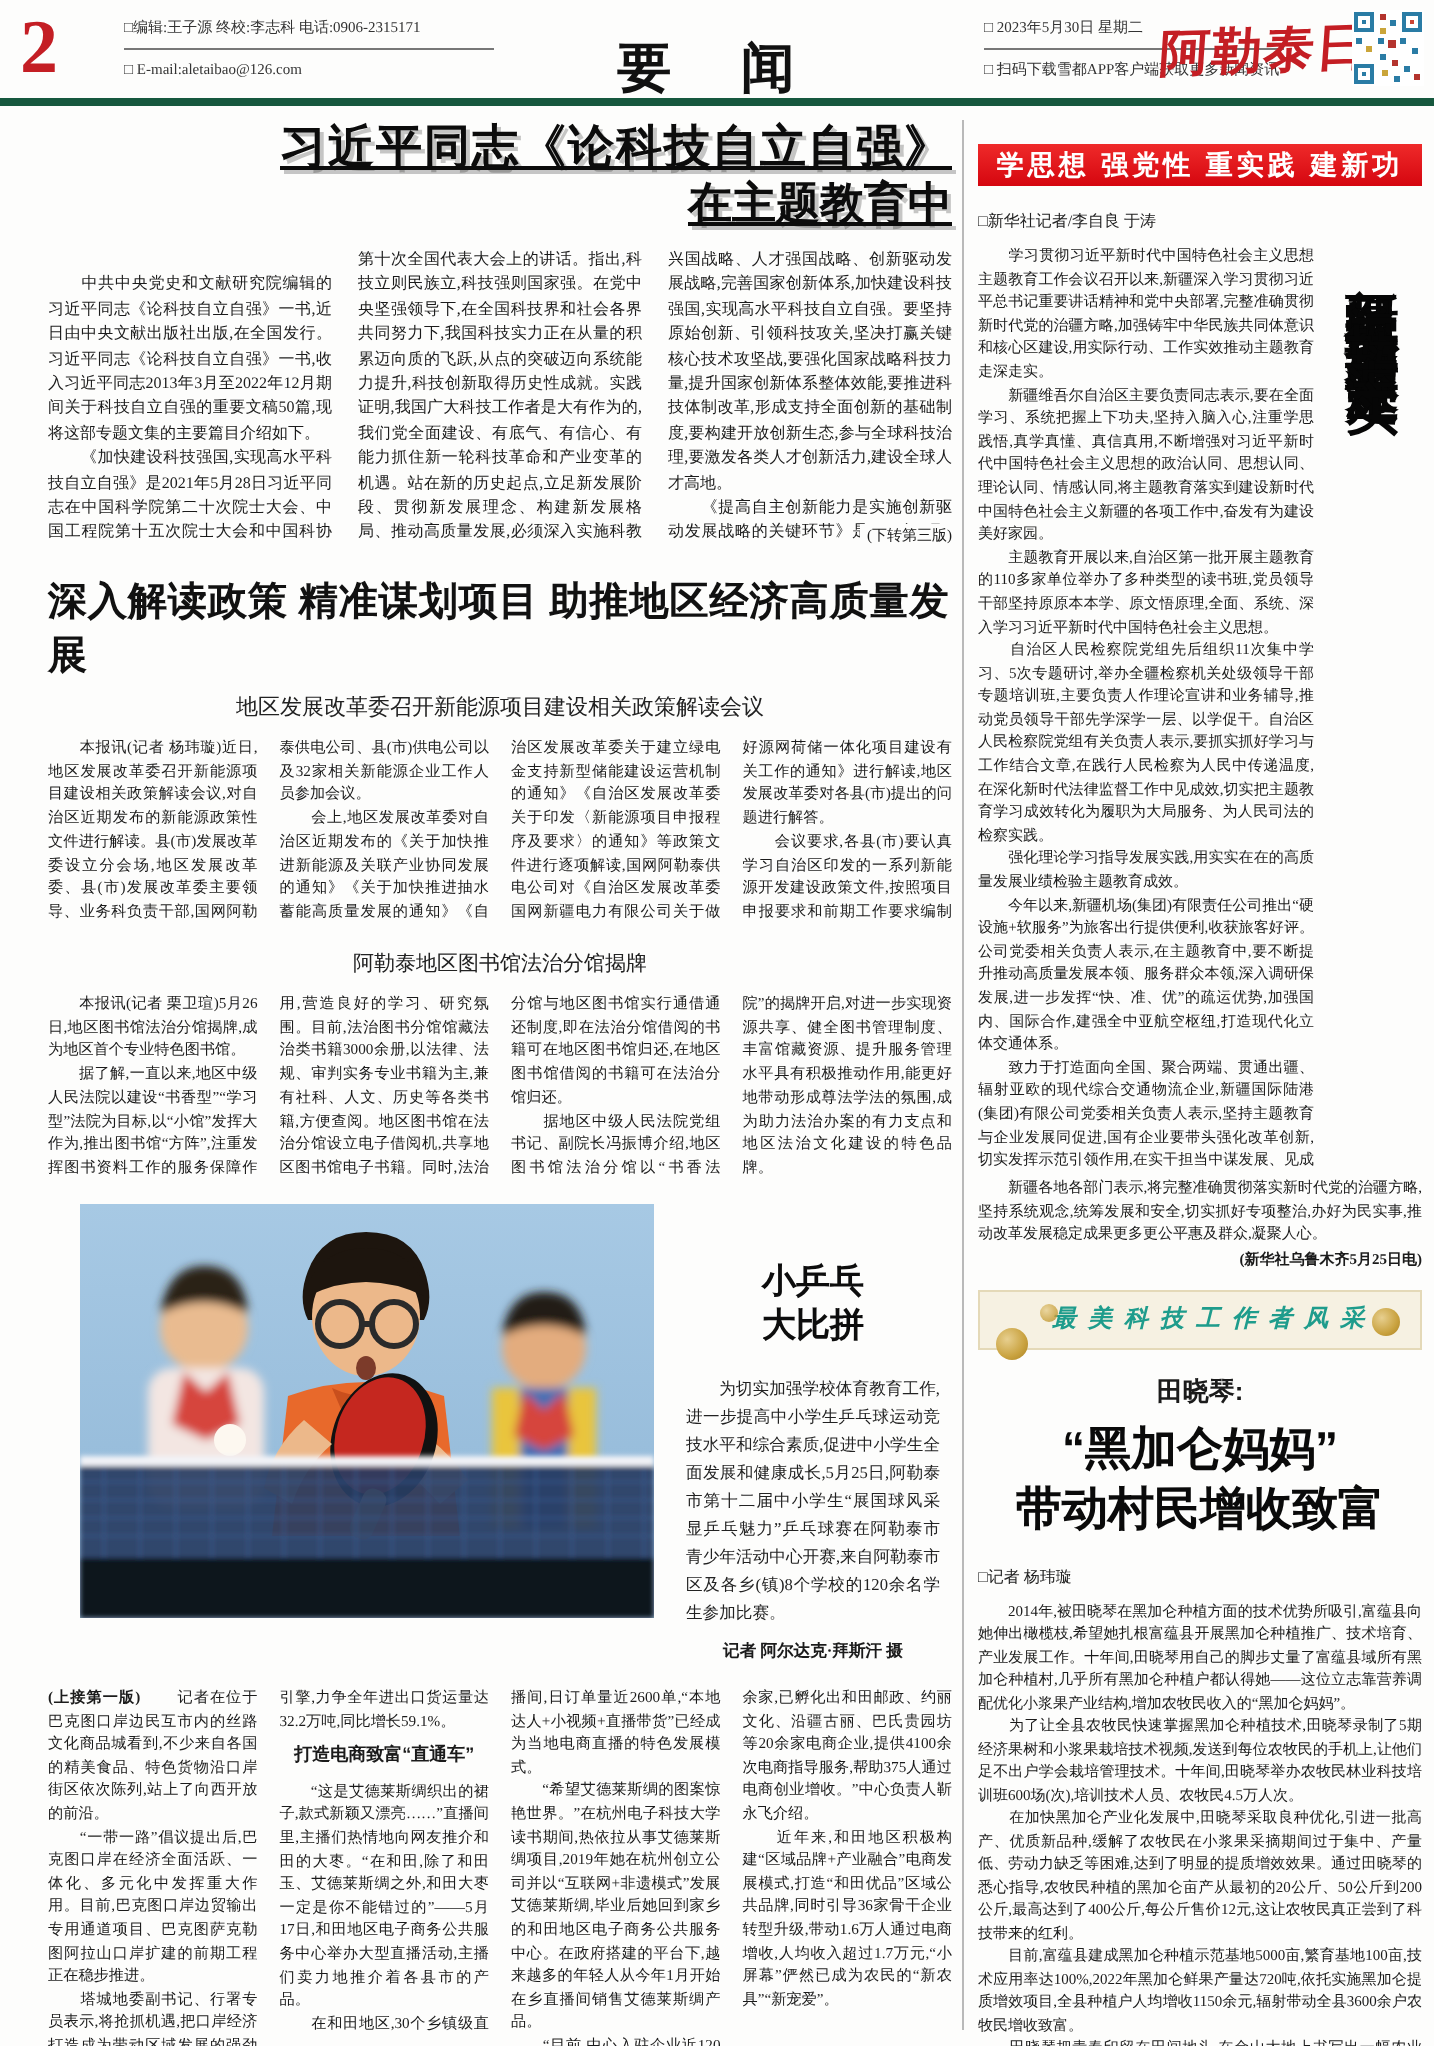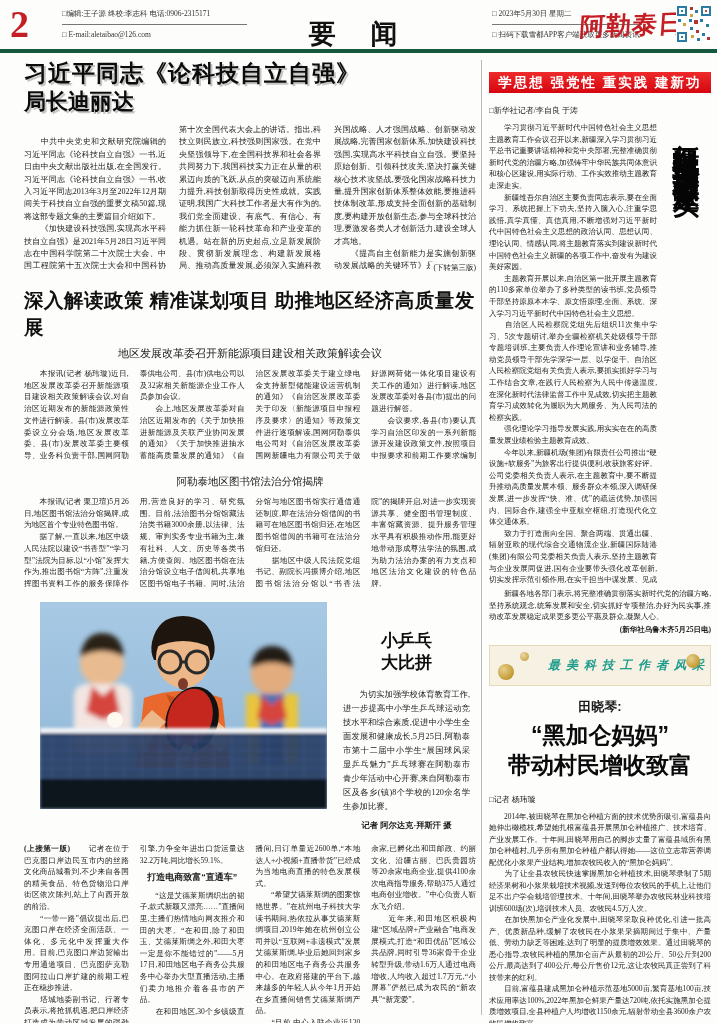--- a/index.html
+++ b/index.html
@@ -31,22 +31,22 @@
   }
   .qr { position:absolute; left:676px; top:5px; width:36px; height:38px; }
   .green-rule { position:absolute; left:0; top:49px; width:717px; height:4px; background:#16583e; }
 
   
   .left-area { position:absolute; left:24px; top:58px; width:452px; }
   .v-divider { position:absolute; left:481px; top:60px; width:1px; height:955px; background:#b9b9b9; }
   .right-area { position:absolute; left:489px; top:62px; width:222px; }
 
   
-  .a1-title { text-align:left; font-family:"Liberation Sans","DejaVu Sans",sans-serif;
-    font-weight:900; color:#0c0c0c; text-shadow:2px 2px 0 rgba(0,0,0,.22); }
+  .a1-title { text-align:right; font-family:"Liberation Sans","DejaVu Sans",sans-serif;
+    font-weight:900; color:#0c0c0c; text-shadow:2px 2px 0 rgba(0,0,0,.22);text-decoration:underline; }
   .a1-title .l1 { font-size:23px; line-height:30px; letter-spacing:1px; }
   .a1-title .l2 { font-size:22px; line-height:28px; }
   .a1-body { position:relative; margin-top:8px; height:150px; overflow:hidden;
     column-count:3; column-gap:13px; font-size:8px; line-height:12.4px;
     text-align:justify; white-space:pre-line; }
   .jumpnote { position:absolute; right:0; bottom:0; background:#fdfdfc; font-size:7.5px; padding-left:4px; }
 
   
   .a2 { margin-top:13px; }
   .a2-title { text-align:left; font-size:19.5px; font-weight:900; letter-spacing:.5px; color:#111; }
@@ -85,23 +85,23 @@
   .r-flex { display:flex; margin-top:6px; }
   .r-body { width:168px; height:462px; overflow:hidden; font-size:7.5px; line-height:11.6px;
     text-align:justify; white-space:pre-line; }
   .v-headline { width:50px; height:462px; margin-left:4px; display:flex; align-items:flex-start; justify-content:center; }
   .v-headline span { writing-mode:vertical-rl; text-orientation:upright; font-size:27px;
     line-height:50px; letter-spacing:3px; font-weight:900; color:#060606;
     font-family:"Liberation Serif",serif; }
   .r-tail { margin-top:4px; font-size:7.5px; line-height:11.6px; text-align:justify; }
   .r-dateline { text-align:right; font-size:7.5px; font-weight:700; margin-top:2px; }
 
-  .feature-banner { margin-top:10px; height:41px; background:#f6f1e2;
+  .feature-banner { margin-top:10px; height:30px; background:#f6f1e2;
     border-top:1px solid #d9c econ; border:1px solid #e4d9b8; position:relative;
-    display:flex; align-items:center; justify-content:flex-end; }
+    display:flex; align-items:center; justify-content:flex-start;padding-left:36px; }
   .feature-banner .txt { color:#1e9c8c; font-size:12px; letter-spacing:6px; font-style:italic;
     font-weight:700; }
   .orn { position:absolute; border-radius:50%; background:radial-gradient(circle at 35% 35%,#e7cf8f,#c9a23f 60%,#a87f22); }
   .orn.o1 { left:8px; top:18px; width:16px; height:16px; }
   .orn.o2 { left:30px; top:6px; width:9px; height:9px; opacity:.8; }
   .orn.o3 { right:10px; top:8px; width:14px; height:14px; }
   .feature-kicker { margin-top:12px; text-align:center; font-size:13px; font-weight:700;
     font-family:"Liberation Sans",sans-serif; }
   .feature-title { text-align:center; font-family:"Liberation Sans",sans-serif; font-weight:900;
     color:#0a0a0a; font-size:23px; line-height:30px; margin-top:4px; }
@@ -161,21 +161,21 @@
         </g>
       </svg>
     </div>
   </div>
   <div class="green-rule"></div>
 
   <div class="left-area">
 
     <div class="a1-title">
       <div class="l1">习近平同志《论科技自立自强》</div>
-      <div class="l2">局长迪丽达</div>
+      <div class="l2">在主题教育中</div>
     </div>
     <div class="a1-body">
       <span>　　中共中央党史和文献研究院编辑的习近平同志《论科技自立自强》一书,近日由中央文献出版社出版,在全国发行。习近平同志《论科技自立自强》一书,收入习近平同志2013年3月至2022年12月期间关于科技自立自强的重要文稿50篇,现将这部专题文集的主要篇目介绍如下。
 　　《加快建设科技强国,实现高水平科技自立自强》是2021年5月28日习近平同志在中国科学院第二十次院士大会、中国工程院第十五次院士大会和中国科协第十次全国代表大会上的讲话。指出,科技立则民族立,科技强则国家强。在党中央坚强领导下,在全国科技界和社会各界共同努力下,我国科技实力正在从量的积累迈向质的飞跃,从点的突破迈向系统能力提升,科技创新取得历史性成就。实践证明,我国广大科技工作者是大有作为的,我们党全面建设、有底气、有信心、有能力抓住新一轮科技革命和产业变革的机遇。站在新的历史起点,立足新发展阶段、贯彻新发展理念、构建新发展格局、推动高质量发展,必须深入实施科教兴国战略、人才强国战略、创新驱动发展战略,完善国家创新体系,加快建设科技强国,实现高水平科技自立自强。要坚持原始创新、引领科技攻关,坚决打赢关键核心技术攻坚战,要强化国家战略科技力量,提升国家创新体系整体效能,要推进科技体制改革,形成支持全面创新的基础制度,要构建开放创新生态,参与全球科技治理,要激发各类人才创新活力,建设全球人才高地。
 　　《提高自主创新能力是实施创新驱动发展战略的关键环节》是2013年3月4日习近平同志在全国政协十二届一次会议科协、科技界委员联组讨论时讲话的要点。指出,实施创新驱动发展战略,是加快转变经济发展方式、破解经济发展深层次矛盾和问题、增强经济发展内生动力和活力的根本措施,深刻影响着经济社会发展和人民生活。科技</span>
       <span class="jumpnote">(下转第三版)</span>
     </div>
 
     <div class="a2">
       <div class="a2-title">深入解读政策 精准谋划项目 助推地区经济高质量发展</div>

